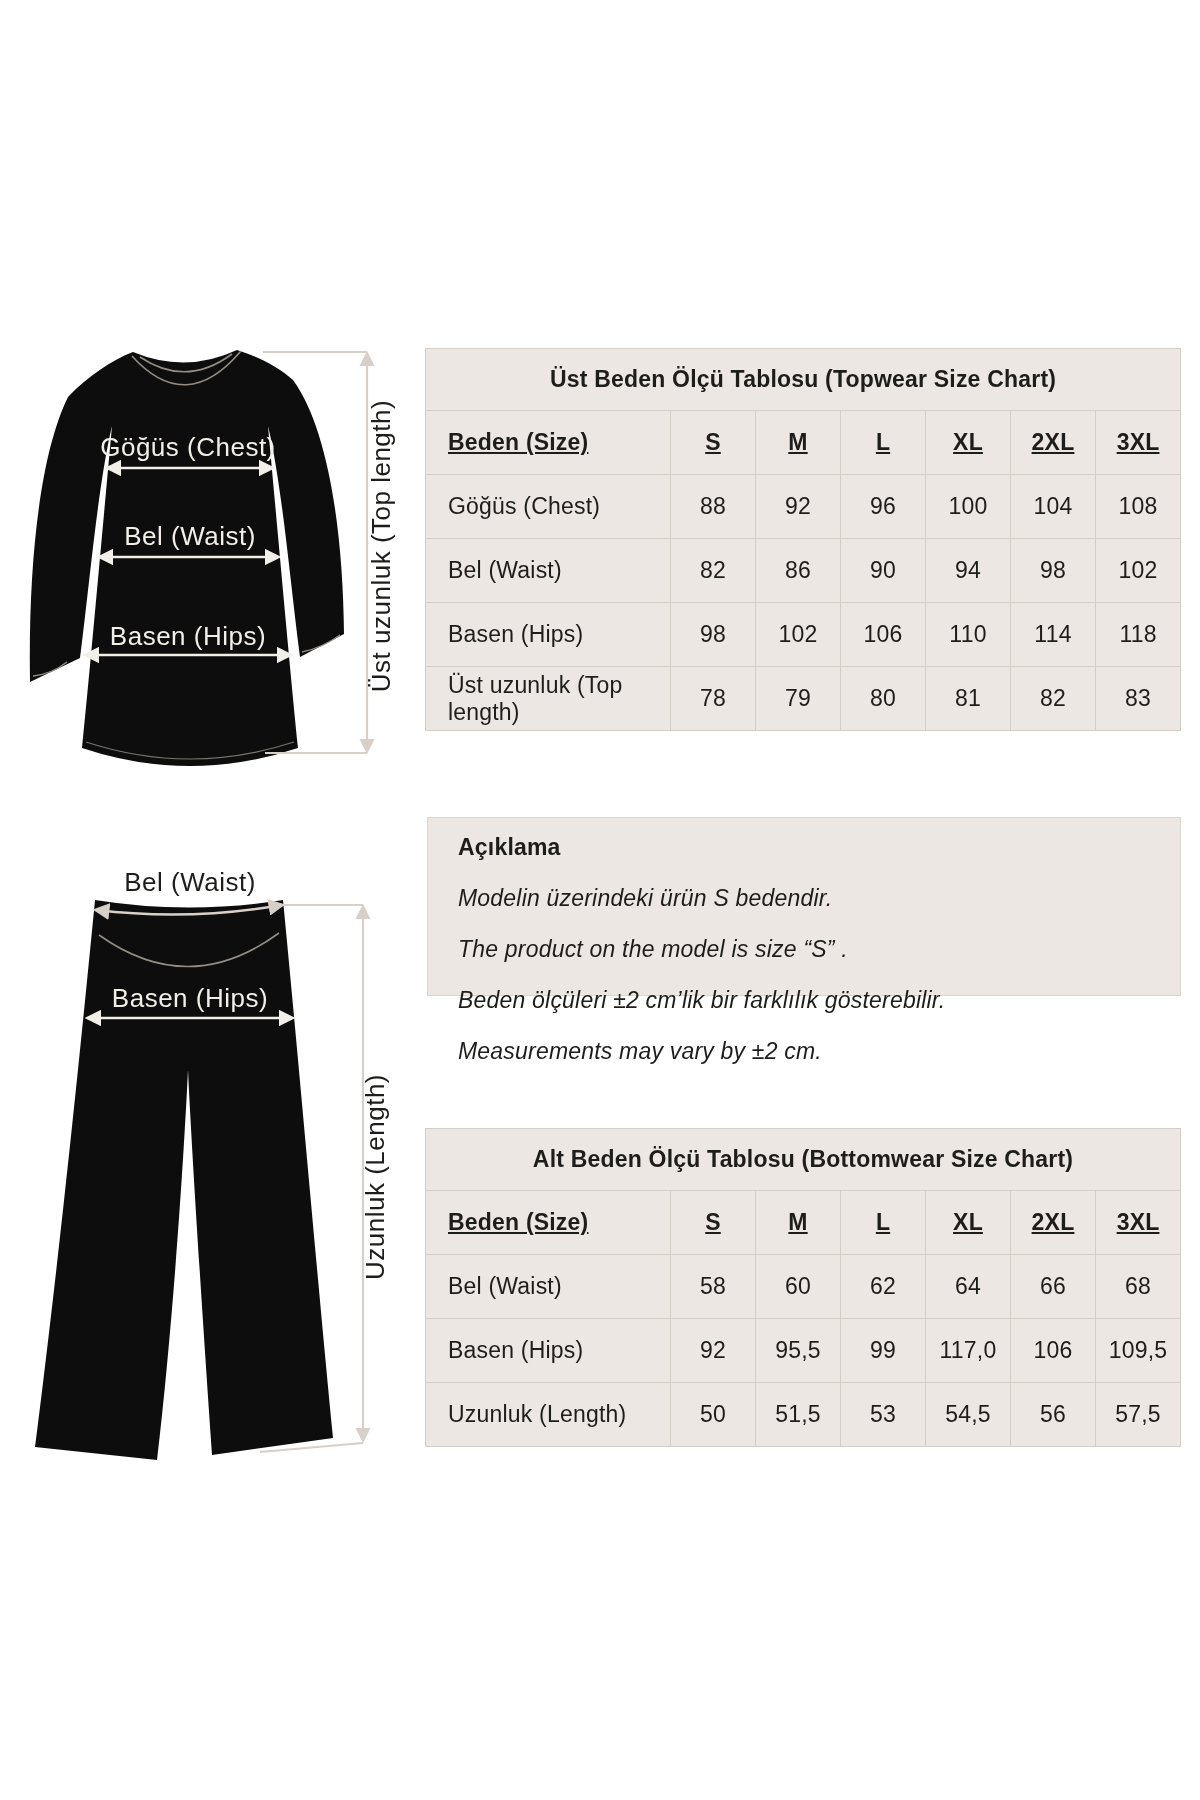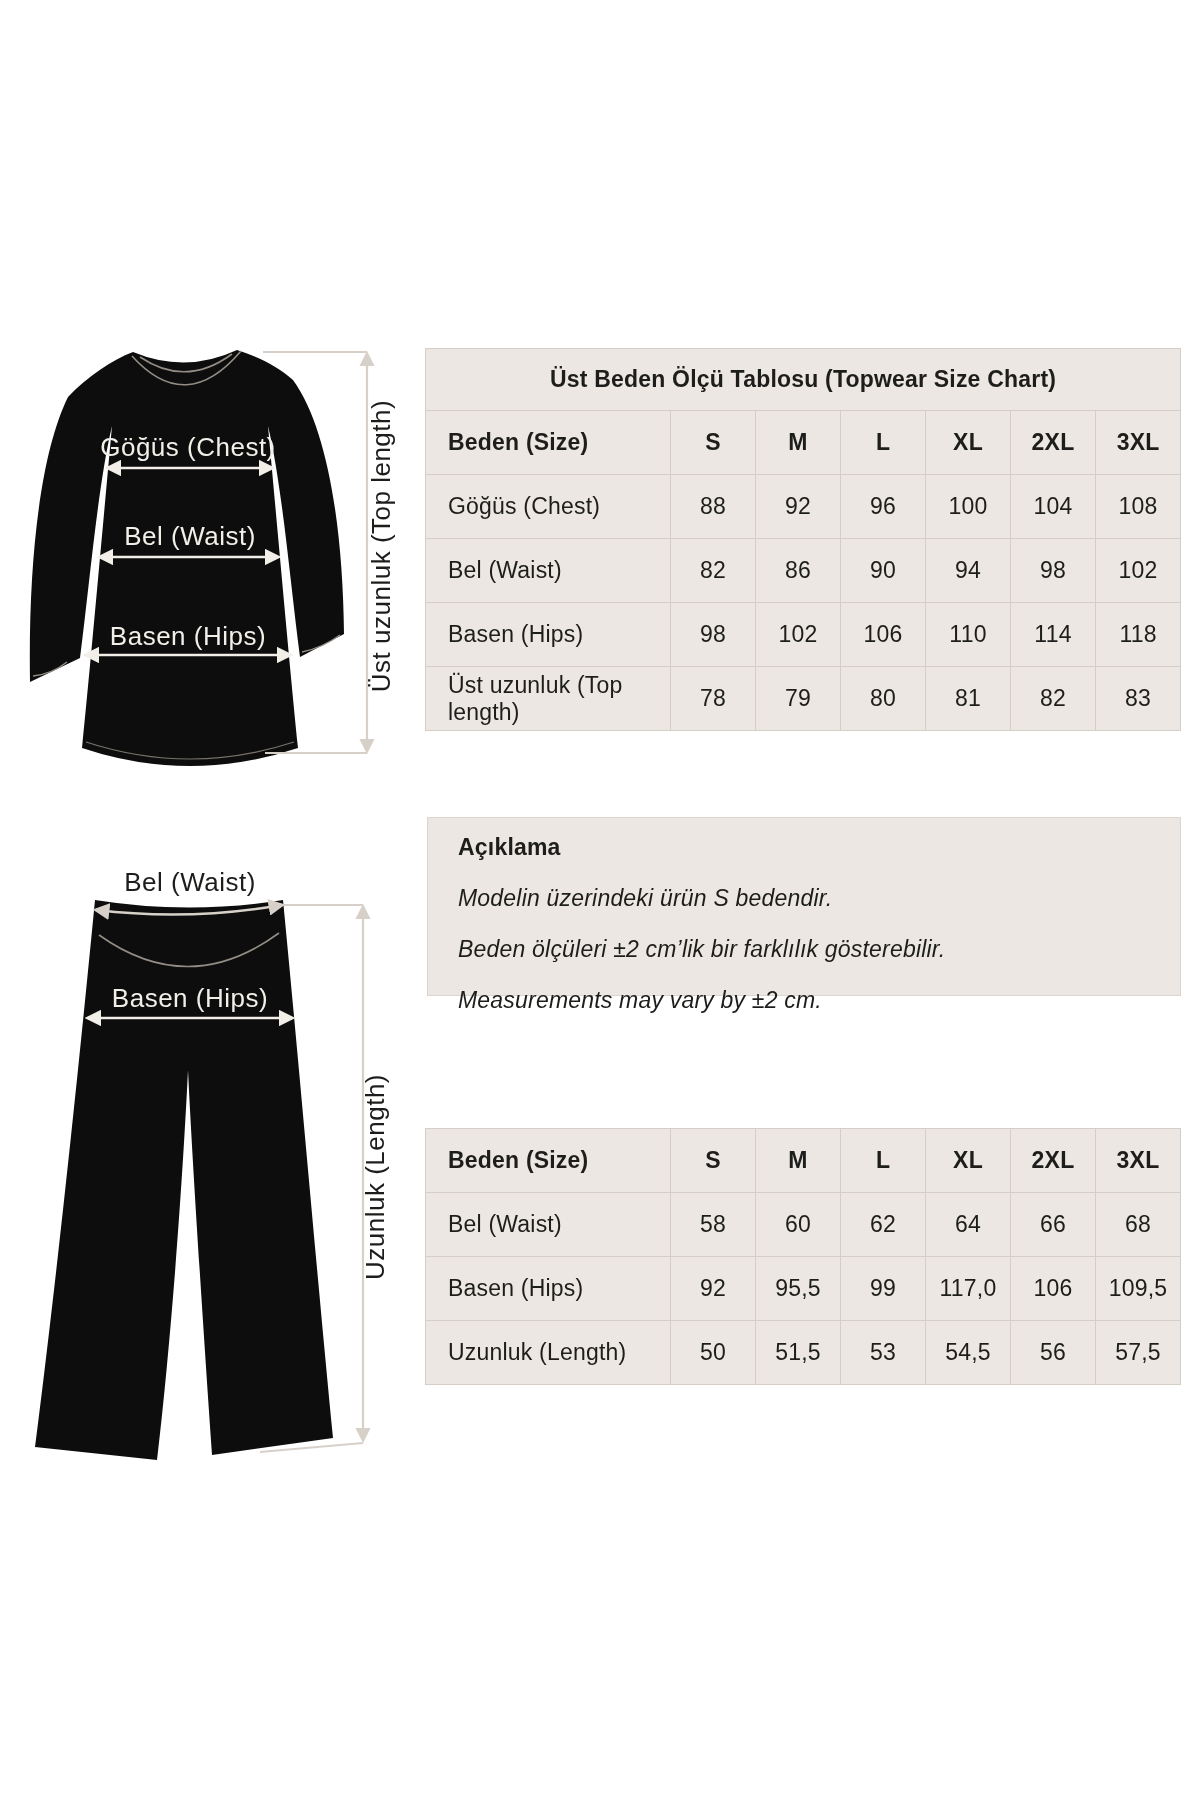--- a/index.html
+++ b/index.html
@@ -32,21 +32,21 @@
     padding:0;
     letter-spacing:0.2px;
   }
   table.tbl td.lbl{
     text-align:left;
     padding-left:22px;
   }
   table.tbl tr.title-row td{
     font-weight:bold;
   }
-  .b{font-weight:bold;}
+  .b{font-weight:bold;text-decoration:underline;}
   #topTable{left:425px;top:348px;width:756px;}
   #topTable tr{height:64px;}
   #topTable tr.title-row{height:62px;}
   #bottomTable{left:425px;top:1128px;width:756px;}
   #bottomTable tr{height:64px;}
   #bottomTable tr.title-row{height:62px;}
 
   .note{
     position:absolute;
     left:427px;top:817px;width:754px;height:179px;
@@ -216,35 +216,39 @@
       <td>81</td>
       <td>82</td>
       <td>83</td>
     </tr>
   </tbody>
     </table>
 
   <div class="note">
     <div class="note-title">Açıklama</div>
     <div class="note-line">Modelin üzerindeki ürün S bedendir.</div>
+    <div class="note-line">The product on the model is size “S” .</div>
     <div class="note-line">Beden ölçüleri ±2 cm’lik bir farklılık gösterebilir.</div>
     <div class="note-line">Measurements may vary by ±2 cm.</div>
   </div>
 
   <table id="bottomTable" class="tbl">
     <colgroup>
       <col style="width:245px">
         <col style="width:85px">
         <col style="width:85px">
         <col style="width:85px">
       <col style="width:85px">
         <col style="width:85px">
         <col style="width:85px">
     </colgroup>
     <tbody>
+        <tr class="title-row">
+      <td colspan="7">Alt Beden Ölçü Tablosu (Bottomwear Size Chart)</td>
+    </tr>
     <tr>
       <td class="lbl b">Beden (Size)</td>
       <td class="b">S</td>
       <td class="b">M</td>
       <td class="b">L</td>
       <td class="b">XL</td>
       <td class="b">2XL</td>
       <td class="b">3XL</td>
     </tr>
     <tr>

